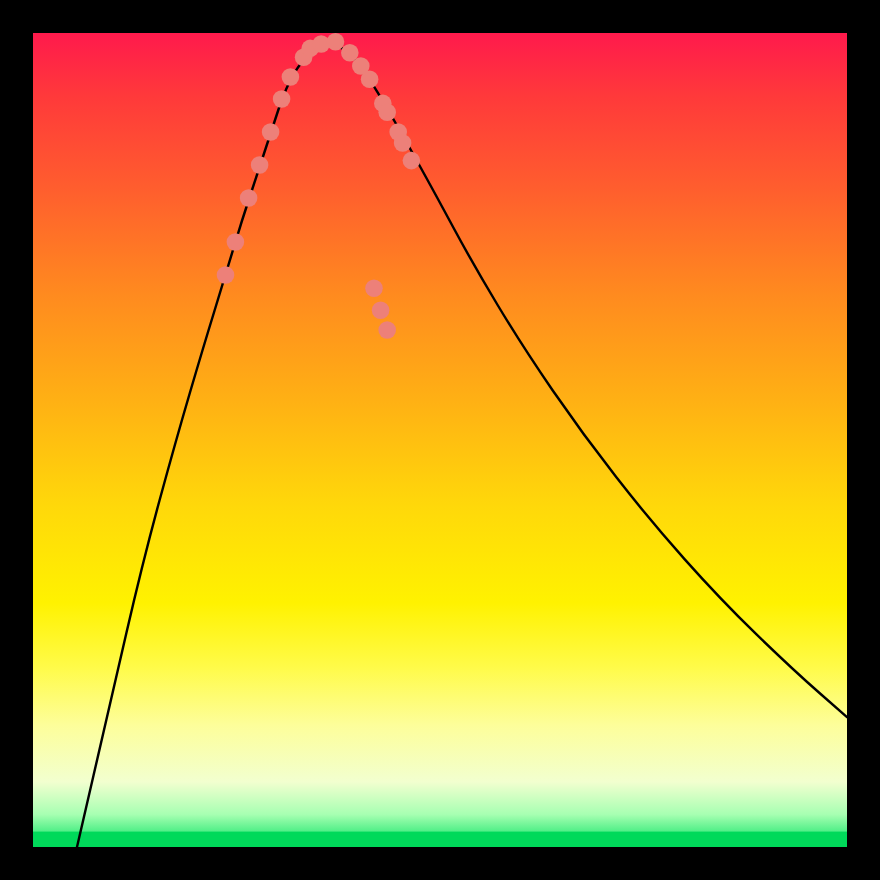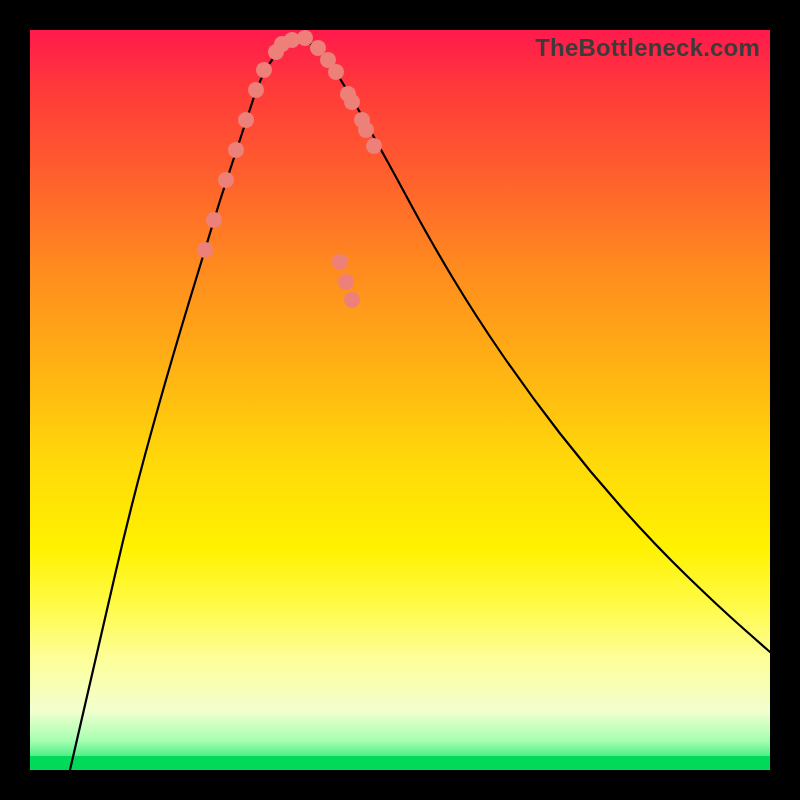--- a/index.html
+++ b/index.html
@@ -73,21 +73,20 @@
     width: 100%;
     height: 14px;
     background: #00d95a;
   }
 </style>
 </head>
 <body>
 
 <div class="outer">
   <div class="plot-area">
-    <div class="watermark">TheBottleneck.com</div>
     <div class="green-strip"></div>
     <svg class="curves" viewBox="0 0 740 740" preserveAspectRatio="none">
       <g id="lines-group">
           <path class="curve-line" d="M 40 740 Q 40 740 55 675 Q 70 610 85 545 Q 100 480 115 425 Q 130 370 142.5 327.5 Q 155 285 165 252.5 Q 175 220 182.5 195 Q 190 170 197.5 147.5 Q 205 125 211.5 105 Q 218 85 223 70 Q 228 55 233 45 Q 238 35 243 28.5 Q 248 22 253 17 Q 258 12 264 10 L 270 8"></path>
           <path class="curve-line" d="M 270 8 Q 270 8 276 11 Q 282 14 288 19.5 Q 294 25 300 33.5 Q 306 42 313 53.5 Q 320 65 330 82.5 Q 340 100 352.5 122.5 Q 365 145 382.5 177.5 Q 400 210 422.5 247.5 Q 445 285 472.5 325 Q 500 365 530 403.5 Q 560 442 592.5 478.5 Q 625 515 657.5 546.5 Q 690 578 715 600 L 740 622"></path>
         </g>
       <g id="markers-group">
           <circle class="marker" cx="175" cy="220" r="8"></circle>
           <circle class="marker" cx="184" cy="190" r="8"></circle>
           <circle class="marker" cx="196" cy="150" r="8"></circle>

